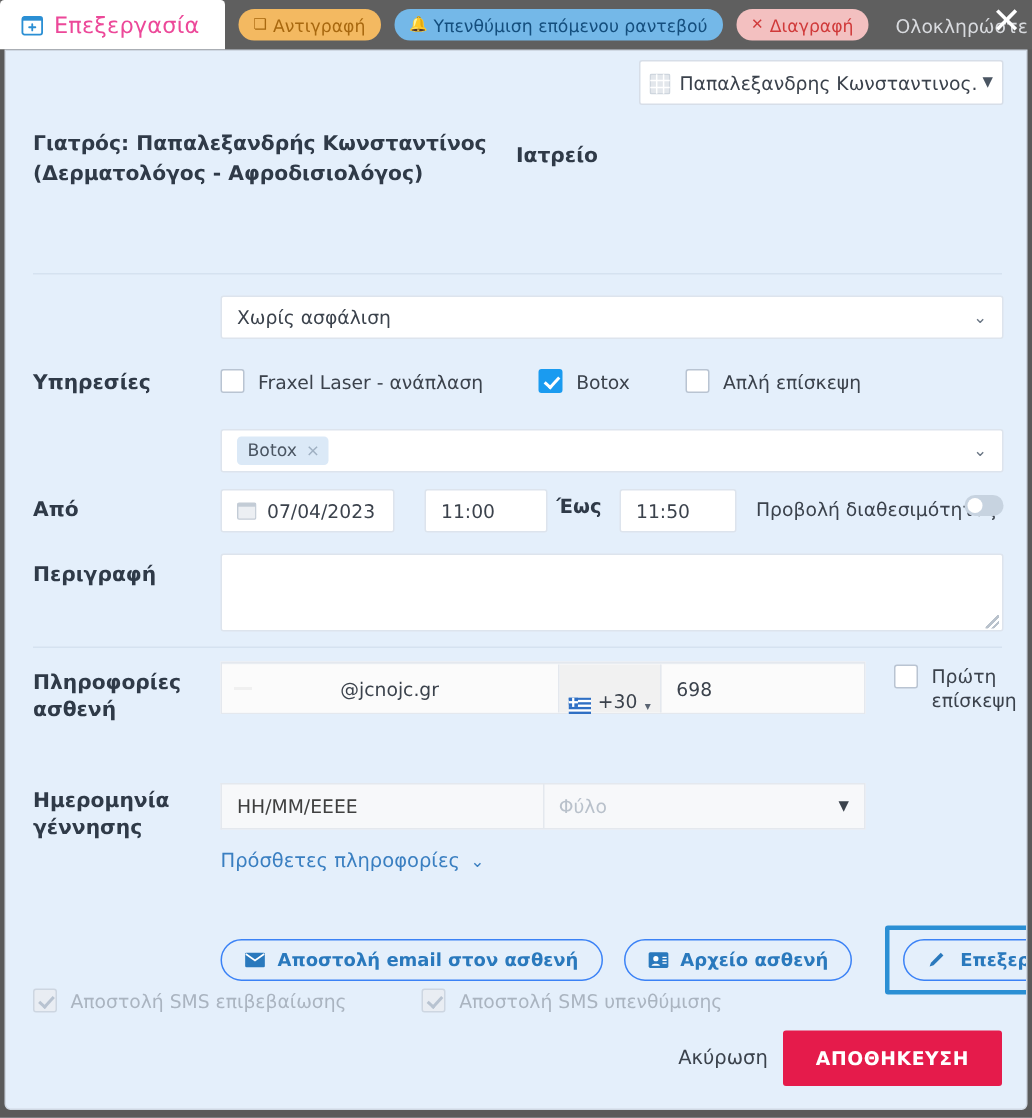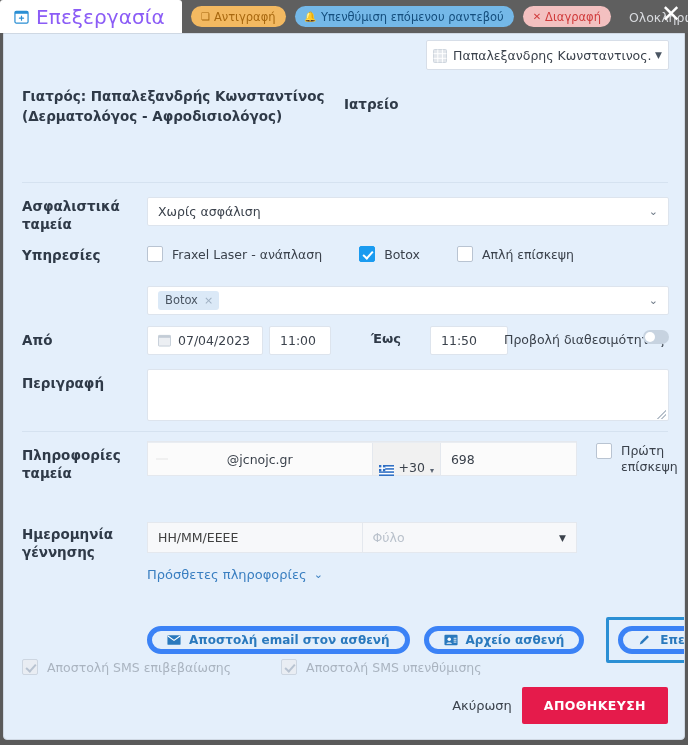--- a/index.html
+++ b/index.html
@@ -19,21 +19,21 @@
     overflow: hidden;
   }
   .tab-active {
     background: #fff;
     height: 33px;
     display: flex; align-items: center; gap: 7px;
     padding: 0 17px 0 14px;
     border-top-left-radius: 3px; border-top-right-radius: 3px;
   }
   .tab-active .tab-label {
-    font-size: 20px; color: #8b5cf6; letter-spacing: .1px; text-align: right;
+    font-size: 15px; color: #ec4899; letter-spacing: .1px; text-align: right;
   }
   .cal-icon { width: 15px; height: 15px; position: relative; flex: none; }
   .cal-icon svg { display: block; }
 
   .pill {
     height: 21px; border-radius: 11px;
     display: inline-flex; align-items: center; gap: 4px;
     padding: 0 10px; margin-left: 9px; margin-bottom: 6px;
     font-size: 11.5px; white-space: nowrap;
   }
@@ -149,23 +149,23 @@
     background: #dbe9f7; color: #4a5562;
     font-size: 11.5px; border-radius: 3px;
     padding: 2px 6px 3px 7px; display: inline-flex; align-items: center; gap: 6px;
   }
   .chip .x { color: #9fb0c2; font-size: 11px; }
 
   
   #from-row { position: absolute; left: 0; top: 292px; width: 682px; height: 30px; }
   #date-input { position: absolute; left: 143px; top: 0; width: 116px; height: 29px; gap: 7px; }
   #date-input .cal2 { width: 13px; height: 13px; flex: none; }
-  #time-from  { position: absolute; left: 265px; top: 0; width: 62px; height: 29px; }
+  #time-from  { position: absolute; left: 279px; top: 0; width: 82px; height: 29px; }
   #ews-label  { position: absolute; left: 367px; top: 5px; font-size: 13px; color: #2f3a48; font-weight: 700; }
-  #time-to    { position: absolute; left: 426px; top: 0; width: 78px; height: 29px; }
+  #time-to    { position: absolute; left: 409px; top: 0; width: 78px; height: 29px; }
   #avail-label{ position: absolute; left: 500px; top: 6px; font-size: 12.5px; color: #3b424c; }
   #avail-toggle {
     position: absolute; left: 639px; top: 4px;
     width: 26px; height: 14px; border-radius: 7px; background: #c7d3e0;
   }
   #avail-toggle:after {
     content: ""; position: absolute; left: 2px; top: 2px;
     width: 10px; height: 10px; border-radius: 50%; background: #fff;
   }
 
@@ -239,21 +239,21 @@
 
   
   #extra-link {
     position: absolute; left: 143px; top: 533px;
     font-size: 13px; color: #3a7fc1; display: flex; align-items: center; gap: 7px;
   }
 
   
   #actions { position: absolute; left: 143px; top: 583px; display: flex; align-items: center; }
   .abtn {
-    height: 28px; border: 5px solid #3b82f6; border-radius: 14px;
+    height: 28px; border: 1px solid #3b82f6; border-radius: 14px;
     background: #e4effb; color: #2a79bd;
     display: inline-flex; align-items: center; gap: 8px;
     padding: 0 15px; font-size: 12px; font-weight: 700;
     white-space: nowrap; margin-right: 14px;
   }
   .abtn .ai { width: 14px; height: 14px; flex: none; }
   #edit-patient-wrap {
     border: 3px solid #2b8fd4; padding: 6px 9px; border-radius: 2px;
     display: inline-flex; margin-left: 8px;
   }
@@ -323,23 +323,20 @@
         <rect x="0.5" y="0.5" width="13" height="13" rx="1" fill="#e3e7ec" stroke="#cfd6de"></rect>
         <path d="M0.5 4.7h13M0.5 9.3h13M4.8 0.5v13M9.4 0.5v13" stroke="#fff" stroke-width="1"></path>
       </svg>
     </span>
     <span class="ctxt">Παπαλεξανδρης Κωνσταντινος. (mes</span>
     <span class="caret">▼</span>
   </div>
 
   <div class="divider" style="top:148px"></div>
 
-  <div class="lbl" style="position:absolute;left:0;top:163px;">
-    <span>Ασφαλιστικά ταμεία</span>
-  </div>
   <div id="insurance-select" class="inp">
     <span class="val">Χωρίς ασφάλιση</span>
     <span class="chev">⌄</span>
   </div>
 
   <div id="services-row">
     <div class="lbl">
       <span>Υπηρεσίες</span>
     </div>
     <div id="services-list">
@@ -396,21 +393,21 @@
   </div>
   <div id="desc-row">
     <div id="desc-box">
       <div id="desc-resize"></div>
     </div>
   </div>
 
   <div class="divider" style="top:397px"></div>
 
   <div class="lbl" style="position:absolute;left:0;top:412px;">
-    <span>Πληροφορίες ταμεία</span>
+    <span>Πληροφορίες ασθενή</span>
   </div>
   <div id="patient-row">
     <div id="patient-grid">
       <div class="pg-line second">
         <div class="pg-cell" id="email-cell">
           <span id="email-ghost"></span>
           <span>@jcnojc.gr</span>
         </div>
         <div class="pg-cell" id="phone-cell">
           <span class="phone-prefix">

